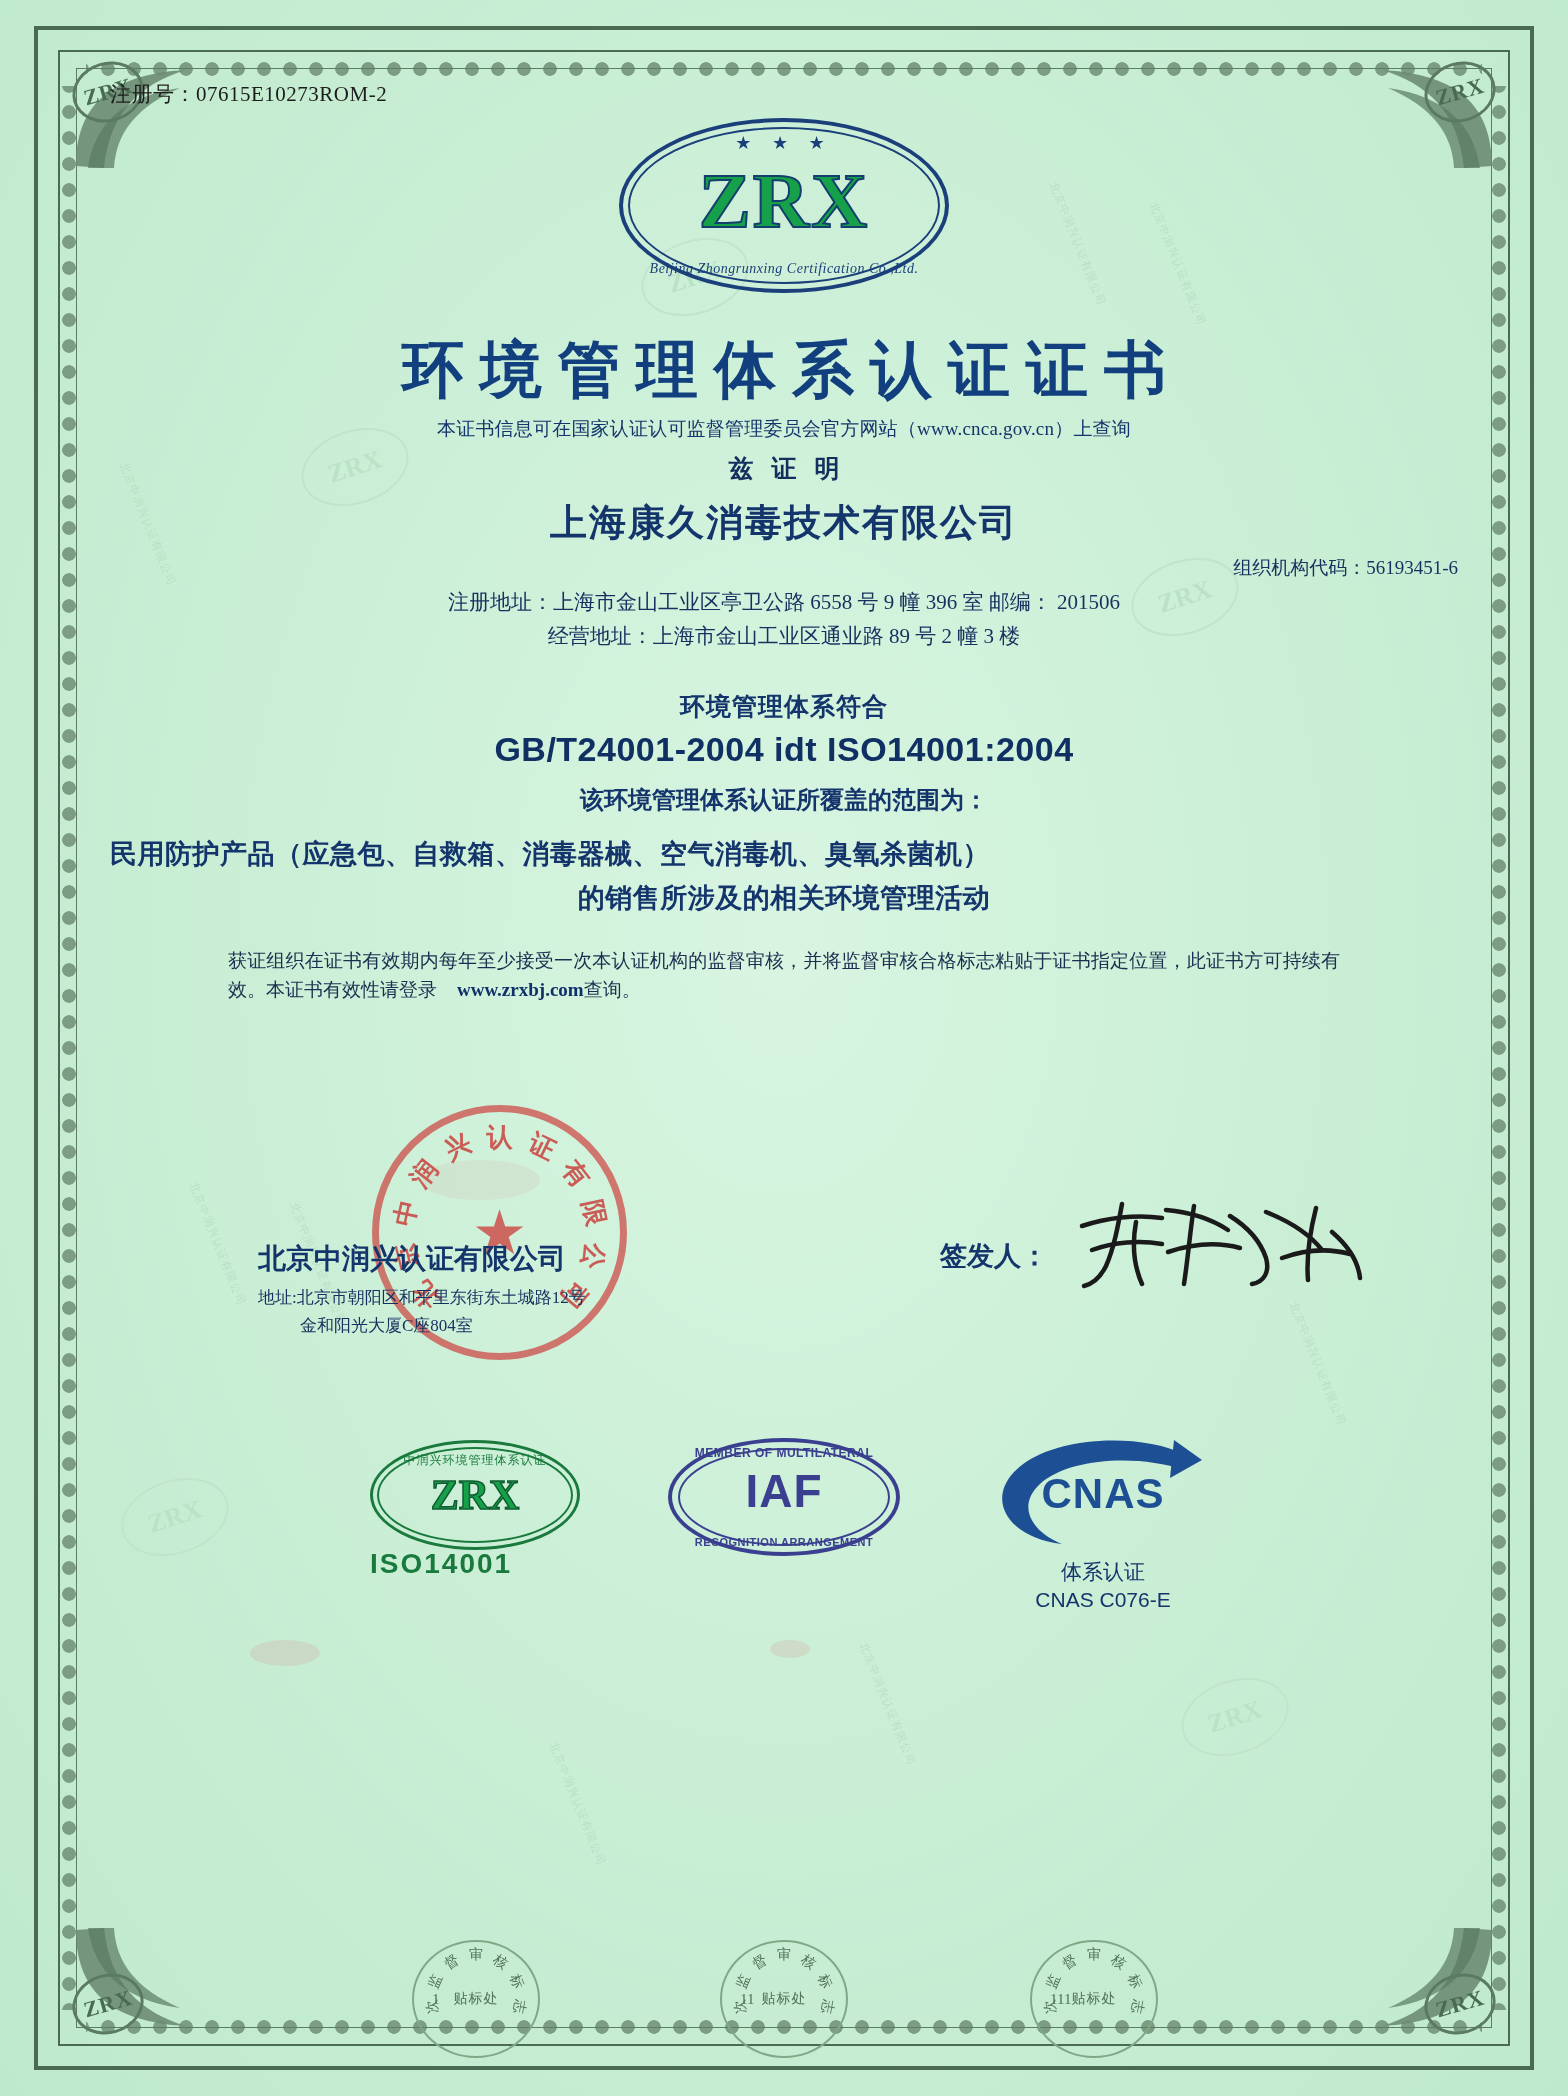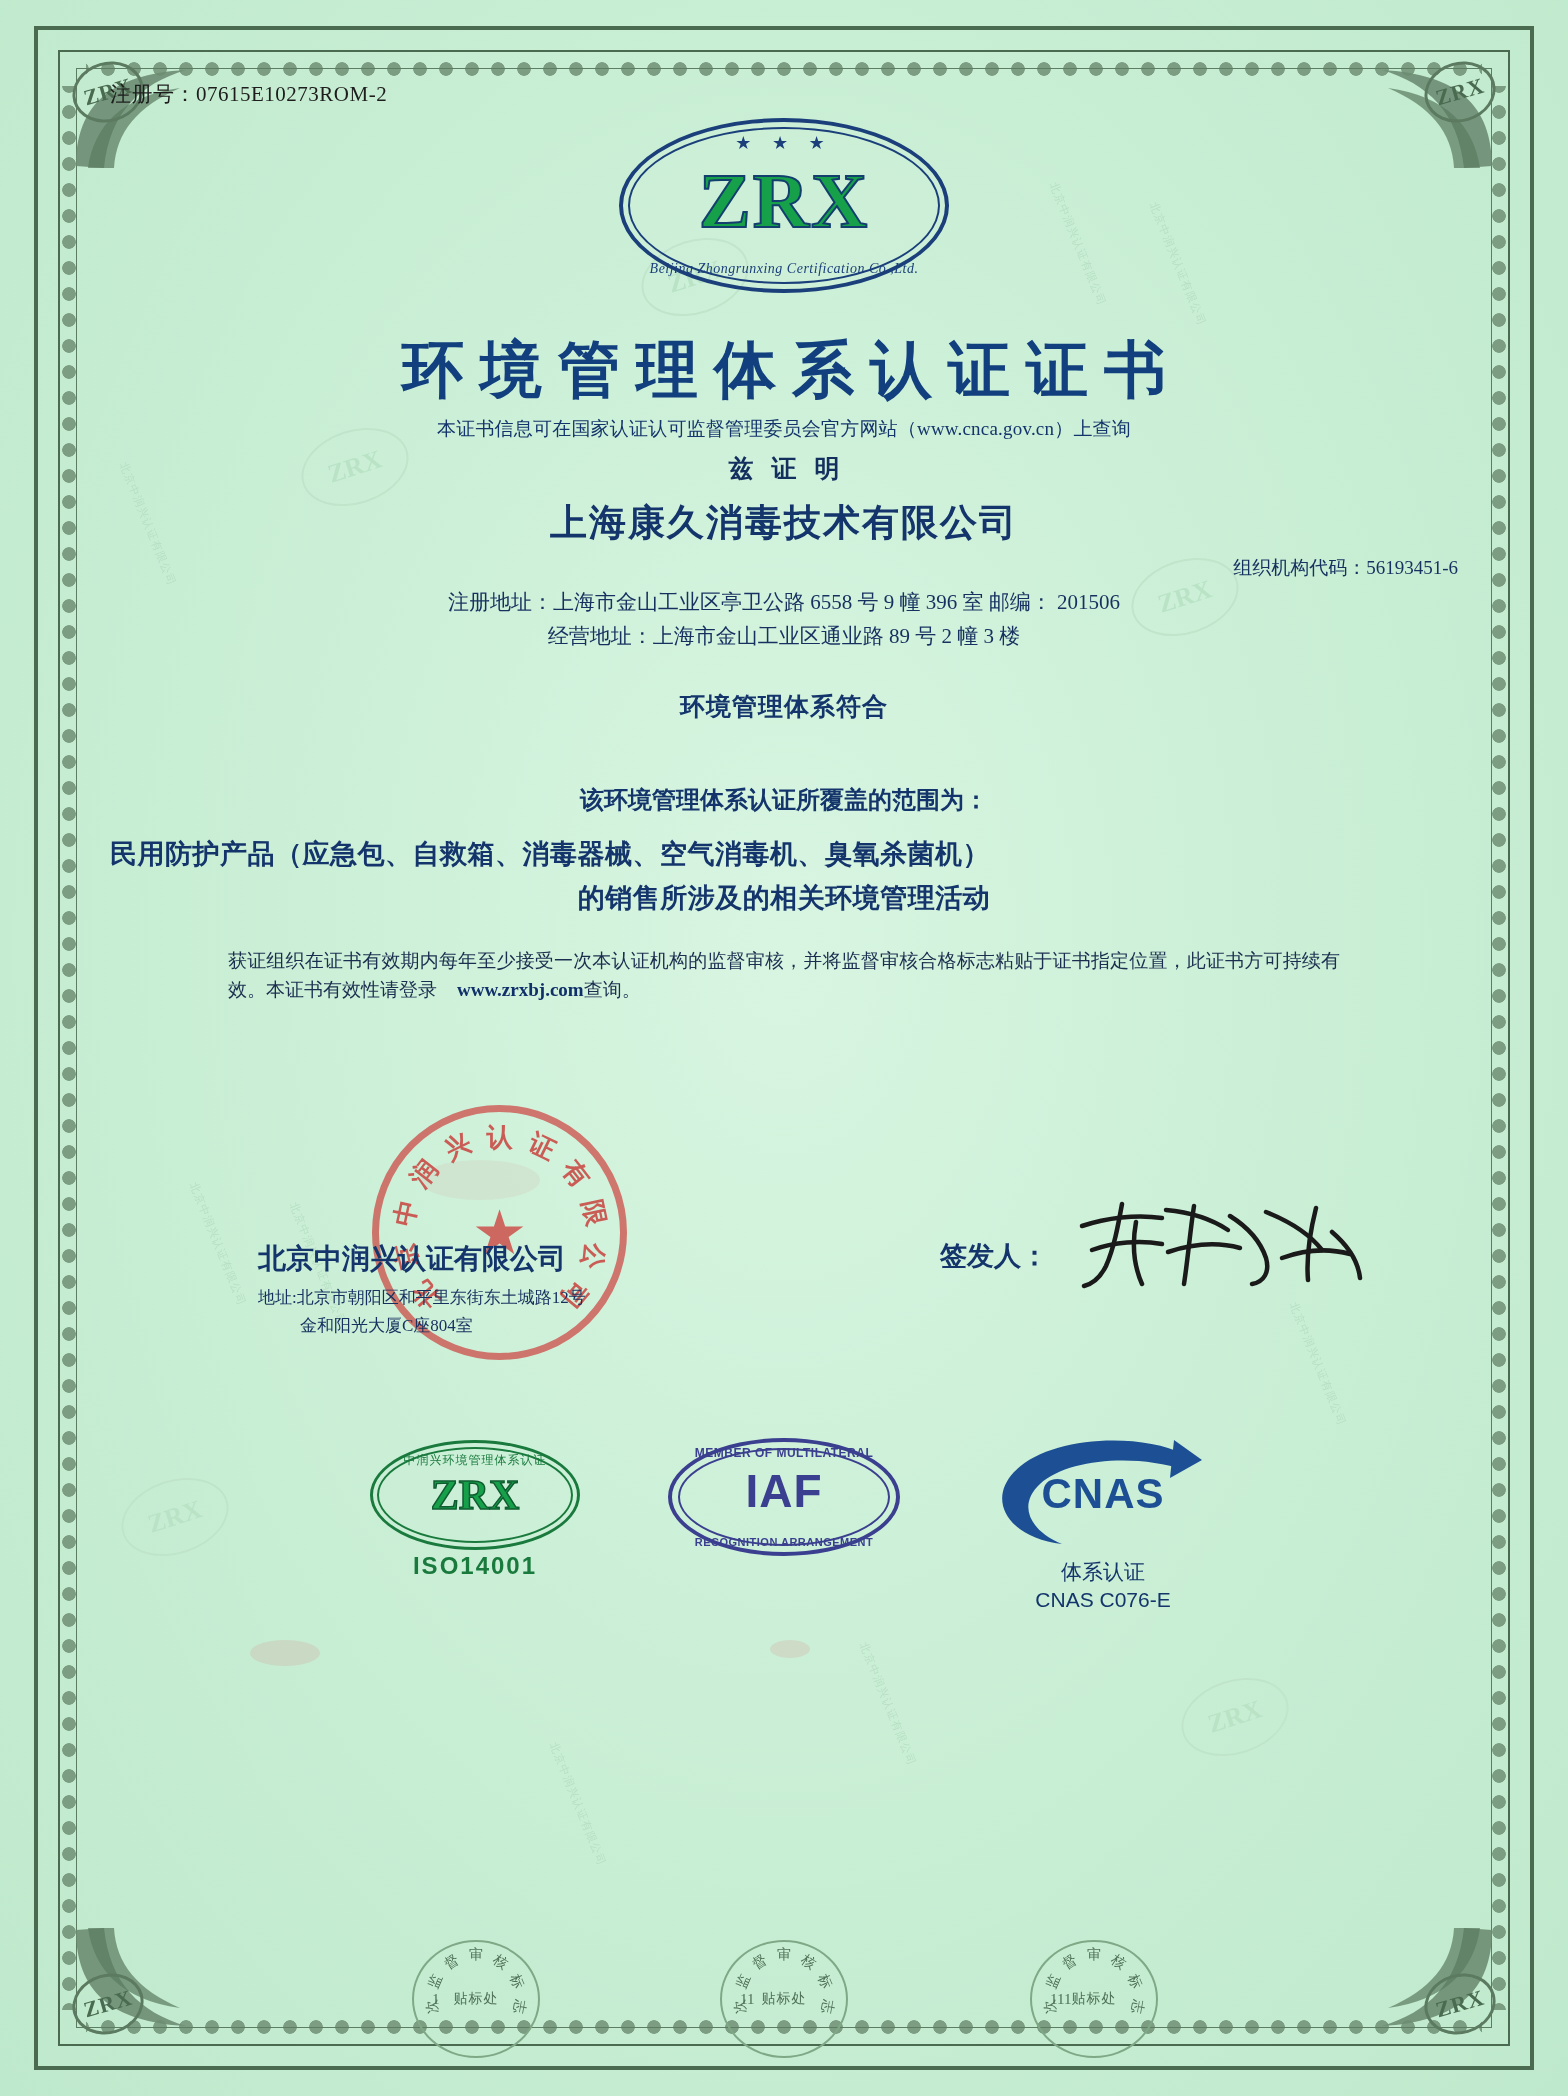--- a/index.html
+++ b/index.html
@@ -334,22 +334,22 @@
   .zrx-badge .big {
     position: absolute; left: 0; right: 0; top: 34px; text-align: center;
     font-family: "Liberation Serif", serif; font-weight: bold; font-size: 42px;
     color: #17a04a; -webkit-text-stroke: 1.5px #0f5c30; line-height: 1;
   }
   .zrx-badge .top {
     position: absolute; left: 0; right: 0; top: 12px; text-align: center;
     font-size: 12px; color: #1a7a3d; letter-spacing: 1px;
   }
   .zrx-badge .bot {
-    position: absolute; left: 0; right: 0; bottom: -30px; text-align: center;
-    font-size: 24px; color: #1a7a3d; font-weight: bold; letter-spacing: 2px;
+    position: absolute; left: 0; right: 0; bottom: -30px; text-align: left;
+    font-size: 28px; color: #1a7a3d; font-weight: bold; letter-spacing: 2px;
     font-family: "Liberation Sans", sans-serif;
   }
 
   .iaf-badge {
     position: absolute; left: 50%; transform: translateX(-50%); top: 8px;
     width: 232px; height: 118px;
   }
   .iaf-badge .oval {
     position: absolute; inset: 0;
     border: 4px solid #3b3f8f; border-radius: 50%;
@@ -511,20 +511,21 @@
     <div class="hereby">兹证明</div>
     <div class="company">上海康久消毒技术有限公司</div>
 
     <div class="org-code">
       <span>组织机构代码：</span><span>56193451-6</span>
     </div>
     <div class="addr1">注册地址：上海市金山工业区亭卫公路 6558 号 9 幢 396 室   邮编： 201506</div>
     <div class="addr2">经营地址：上海市金山工业区通业路 89 号 2 幢 3 楼</div>
 
     <div class="conform">环境管理体系符合</div>
+    <div class="standard">GB/T24001-2004 idt  ISO14001:2004</div>
     <div class="scope-label">该环境管理体系认证所覆盖的范围为：</div>
     <div class="scope1">民用防护产品（应急包、自救箱、消毒器械、空气消毒机、臭氧杀菌机）</div>
     <div class="scope2">的销售所涉及的相关环境管理活动</div>
 
     <div class="note">
       <span>获证组织在证书有效期内每年至少接受一次本认证机构的监督审核，并将监督审核合格标志粘贴于证书指定位置，此证书方可持续有效。本证书有效性请登录</span><b>www.zrxbj.com</b><span>查询。</span>
     </div>
 
 
     <div class="seal">

